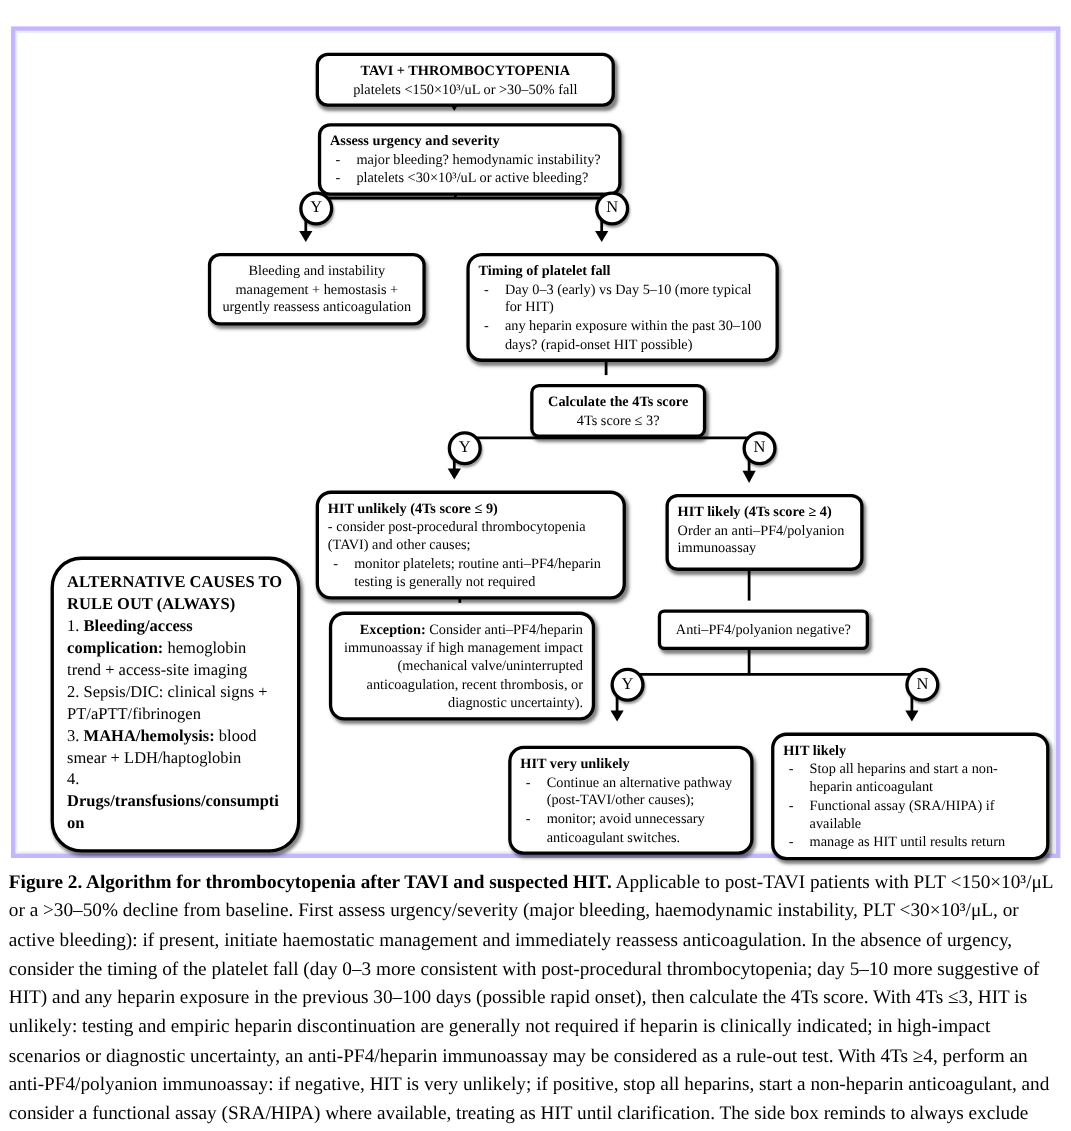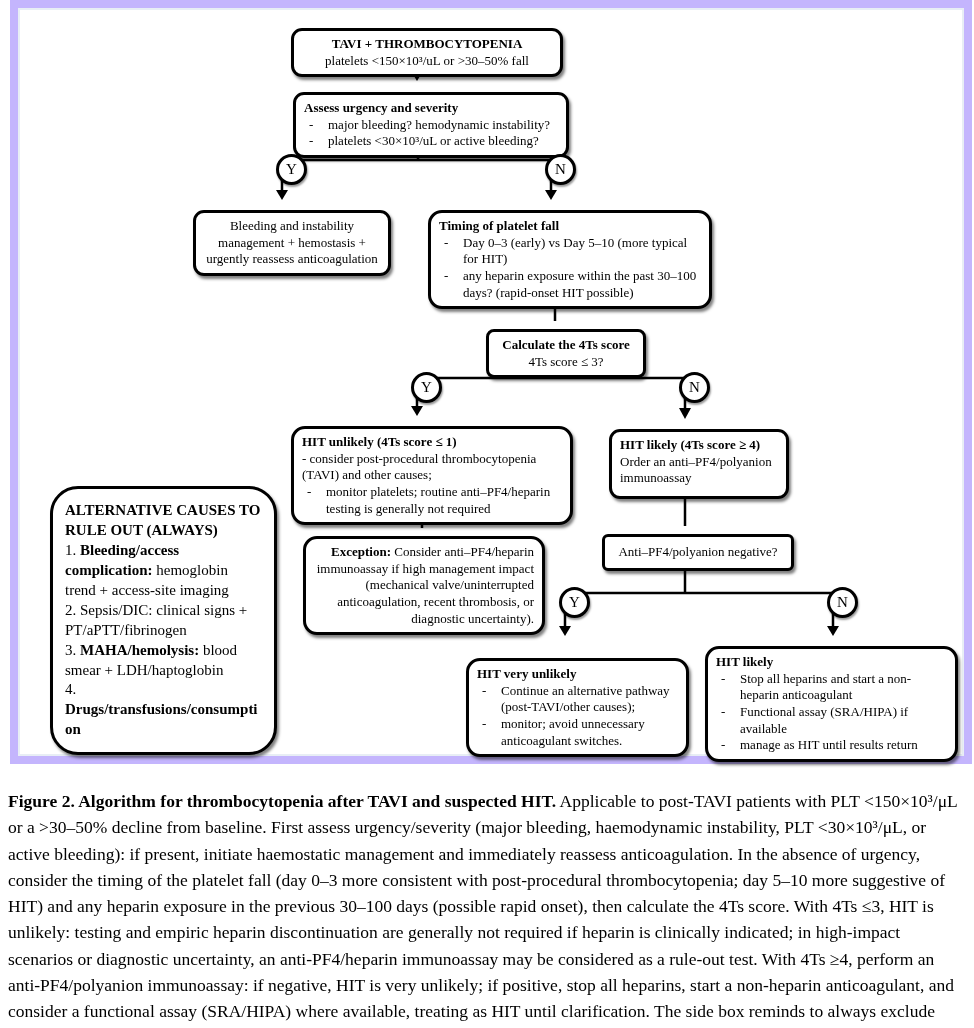--- a/index.html
+++ b/index.html
@@ -1,19 +1,19 @@
 <!DOCTYPE html>
 <html><head>
 <meta charset="utf-8">
 <style>
   html,body{margin:0;padding:0;background:#fff;}
   .page{position:relative;width:974px;height:1028px;background:#fff;
         font-family:"Liberation Serif",serif;color:#000;overflow:hidden;}
-  .frame{position:absolute;left:10px;top:0;width:946px;height:748px;
-         border:8px solid #c4b5fd;background:#fff;
+  .frame{position:absolute;left:10px;top:24px;width:946px;height:748px;
+         border:4px solid #c4b5fd;background:#fff;
          box-shadow:inset 0 0 0 2px #e8eef5;}
   .wires{position:absolute;left:0;top:0;pointer-events:none;}
   .node{position:absolute;box-sizing:border-box;background:#fff;
         border:3px solid #000;border-radius:11px;
         box-shadow:2px 3px 3px rgba(0,0,0,.5);
         padding:5px 8px;font-size:13px;line-height:1.28;}
   .node .ttl{font-weight:bold;}
   .center{text-align:center;}
   .blist{margin:0;padding:0;list-style:none;font-family:Liberation Serif, serif;}
   .blist li{position:relative;padding-left:24px;}
@@ -108,21 +108,21 @@
     </div>
 
     <div class="yn" style="left:393px;top:364px;">
       <span>Y</span>
     </div>
     <div class="yn" style="left:661px;top:364px;">
       <span>N</span>
     </div>
 
     <div class="node" style="left:273px;top:418px;width:282px;min-height:92px;border-radius:14px;">
-      <div class="ttl">HIT unlikely  (4Ts score ≤ 1)</div>
+      <div class="ttl">HIT unlikely  (4Ts score ≤ 9)</div>
       <div>- consider post-procedural thrombocytopenia (TAVI) and other causes;</div>
       <ul class="blist">
         <li>monitor platelets; routine anti–PF4/heparin testing is generally not required</li>
       </ul>
     </div>
 
     <div class="node" style="left:285px;top:528px;width:242px;min-height:88px;border-radius:14px;text-align:right;">
       <div><span style="font-weight: bold;">Exception:</span><span> Consider anti–PF4/heparin immunoassay if high management impact (mechanical valve/uninterrupted anticoagulation, recent thrombosis, or diagnostic uncertainty).</span></div>
     </div>
 

